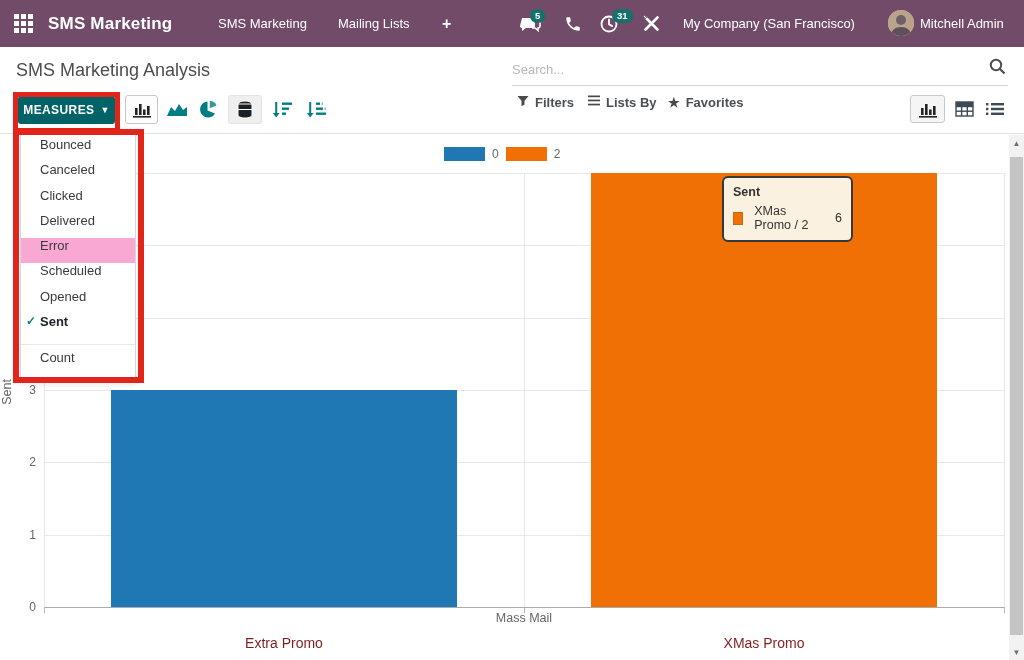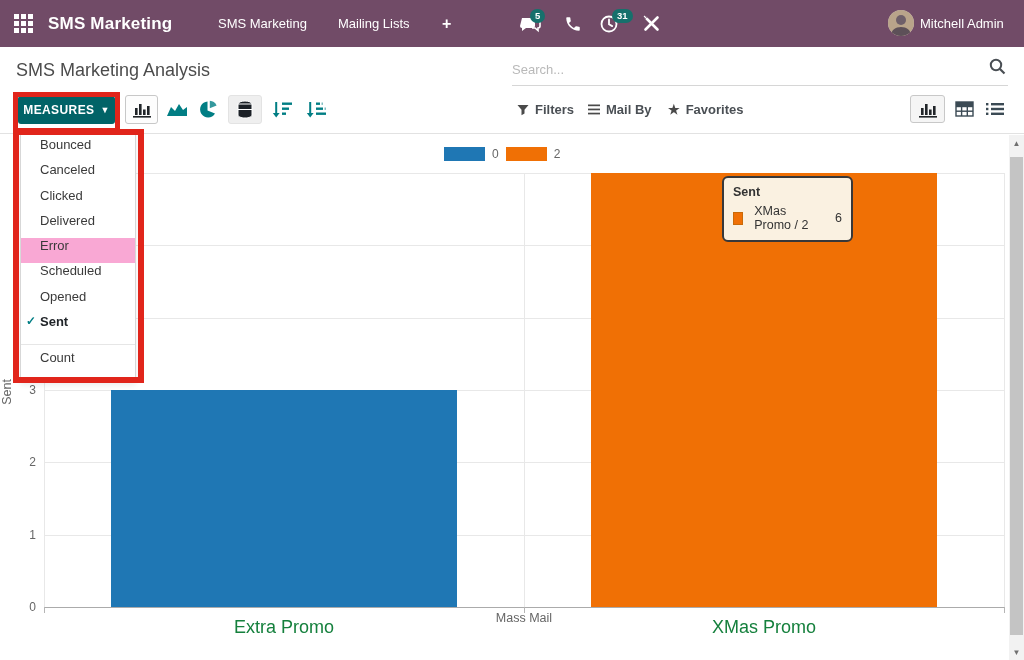--- a/index.html
+++ b/index.html
@@ -30,39 +30,39 @@
   .search-underline{position:absolute;left:512px;top:38px;width:496px;height:1px;background:#d6d6d6;}
   .search-icon{position:absolute;left:989px;top:11px;cursor:pointer;}
   .measures-btn{position:absolute;left:18px;top:49px;width:97px;height:28px;background:var(--button_teal);color:#fff;
                 border:none;border-radius:3px;font-size:12px;font-weight:bold;letter-spacing:.4px;cursor:pointer;
                 display:flex;align-items:center;justify-content:center;gap:6px;font-family:"Liberation Sans",sans-serif;}
   .caret{font-size:9px;}
   .tool-btn{position:absolute;top:48px;width:33px;height:29px;display:flex;align-items:center;justify-content:center;
             background:transparent;border:1px solid transparent;border-radius:3px;cursor:pointer;}
   .tool-btn.active-border{background:#fdfdfd;border-color:#c8c8c8;}
   .tool-btn.active-bg{background:#efefef;border-color:#e3e3e3;}
-  .facet{position:absolute;top:48px;height:29px;display:flex;align-items:center;gap:6px;font-size:13px;font-weight:bold;
+  .facet{position:absolute;top:48px;height:29px;display:flex;align-items:flex-start;gap:6px;font-size:13px;font-weight:bold;
          color:#4a4f54;cursor:pointer;}
   .switch-btn{position:absolute;top:48px;width:35px;height:28px;display:flex;align-items:center;justify-content:center;
               background:transparent;border:1px solid transparent;border-radius:3px;cursor:pointer;}
   .switch-btn.active{background:#f5f5f5;border-color:#c8c8c8;}
 
   
   .chart-wrap{position:absolute;left:0;top:135px;width:1024px;height:525px;background:#fff;z-index:1;}
   .legend{position:absolute;left:444px;top:12px;display:flex;align-items:center;gap:7px;}
   .legend-item{display:flex;align-items:center;gap:7px;cursor:pointer;}
   .legend-swatch{width:41px;height:14px;}
   .legend-label{font-size:12px;color:#666;}
   .gridline-h{position:absolute;height:1px;background:#e8e8e8;}
   .axisline{position:absolute;height:1px;background:#ababab;}
   .gridline-v{position:absolute;width:1px;background:#e8e8e8;}
   .axis-tick{position:absolute;width:1px;height:6px;background:#b5b5b5;}
   .ytick{position:absolute;width:26px;text-align:right;font-size:12px;color:#666;transform:translateY(-50%);}
   .bar{position:absolute;cursor:pointer;}
-  .cat-label{position:absolute;transform:translateX(-50%);font-size:18px;color:#15803d;}
+  .cat-label{position:absolute;transform:translateX(-50%);font-size:14px;color:#7f1d1d;margin-top:18px;}
   .xaxis-title{position:absolute;transform:translateX(-50%);font-size:12.5px;color:#666;}
   .yaxis-title{position:absolute;left:-13px;top:250px;width:40px;text-align:center;font-size:12.5px;color:#666;
                transform:rotate(-90deg);}
   .tooltip{position:absolute;left:722px;top:41px;width:131px;background:var(--tooltip_bg);border:2px solid #38383a;
            border-radius:6px;padding:7px 9px 8px 9px;z-index:5;}
   .tooltip-title{font-size:12.5px;font-weight:bold;color:#333;margin-bottom:5px;}
   .tooltip-row{display:flex;align-items:center;gap:11px;font-size:12.5px;color:#333;}
   .tooltip-swatch{width:13px;height:13px;background:var(--bar_orange);border:1px solid #c96a08;}
   .tooltip-value{margin-left:3px;}
 
@@ -135,20 +135,21 @@
     <svg width="17" height="17" viewBox="0 0 17 17">
       <g stroke="#fff" stroke-width="2.6" stroke-linecap="round">
         <line x1="2.5" y1="2.5" x2="14.5" y2="14.5"></line>
         <line x1="14.5" y1="2.5" x2="2.5" y2="14.5"></line>
       </g>
       <circle cx="2.6" cy="2.6" r="1.7" fill="var(--navbar_bg)"></circle>
       <path d="M1 1l3 3" stroke="#fff" stroke-width="1.1"></path>
     </svg>
   </div>
 
+  <div class="nb-abs nb-menu" style="left:683px;">My Company (San Francisco)</div>
 
   <div class="avatar">
     <svg width="26" height="26" viewBox="0 0 26 26">
       <rect width="26" height="26" fill="#b9a48a"></rect>
       <circle cx="13" cy="10" r="5" fill="#6e5f69"></circle>
       <path d="M3 26c0-6 4.5-9 10-9s10 3 10 9z" fill="#5d5058"></path>
     </svg>
   </div>
   <div class="nb-abs nb-menu" style="left:920px;">Mitchell Admin</div>
 </div>
@@ -234,21 +235,21 @@
     <span>Filters</span>
   </div>
   <div class="facet" style="left:588px;">
     <svg width="12" height="11" viewBox="0 0 12 11">
       <g fill="#4a4a4a">
           <rect y="0.5" width="12" height="1.7"></rect>
           <rect y="4.6" width="12" height="1.7"></rect>
           <rect y="8.7" width="12" height="1.7"></rect>
         </g>
     </svg>
-    <span>Mail By</span>
+    <span>Lists By</span>
   </div>
   <div class="facet" style="left:668px;">
     <span style="font-size:13px;color:#4a4a4a;">★</span>
     <span>Favorites</span>
   </div>
 
   <div class="switch-btn active" style="left:910px;">
     <svg width="20" height="17" viewBox="0 0 20 17">
       <g fill="var(--icon_dark)">
         <rect x="3" y="7" width="2.6" height="7"></rect>

